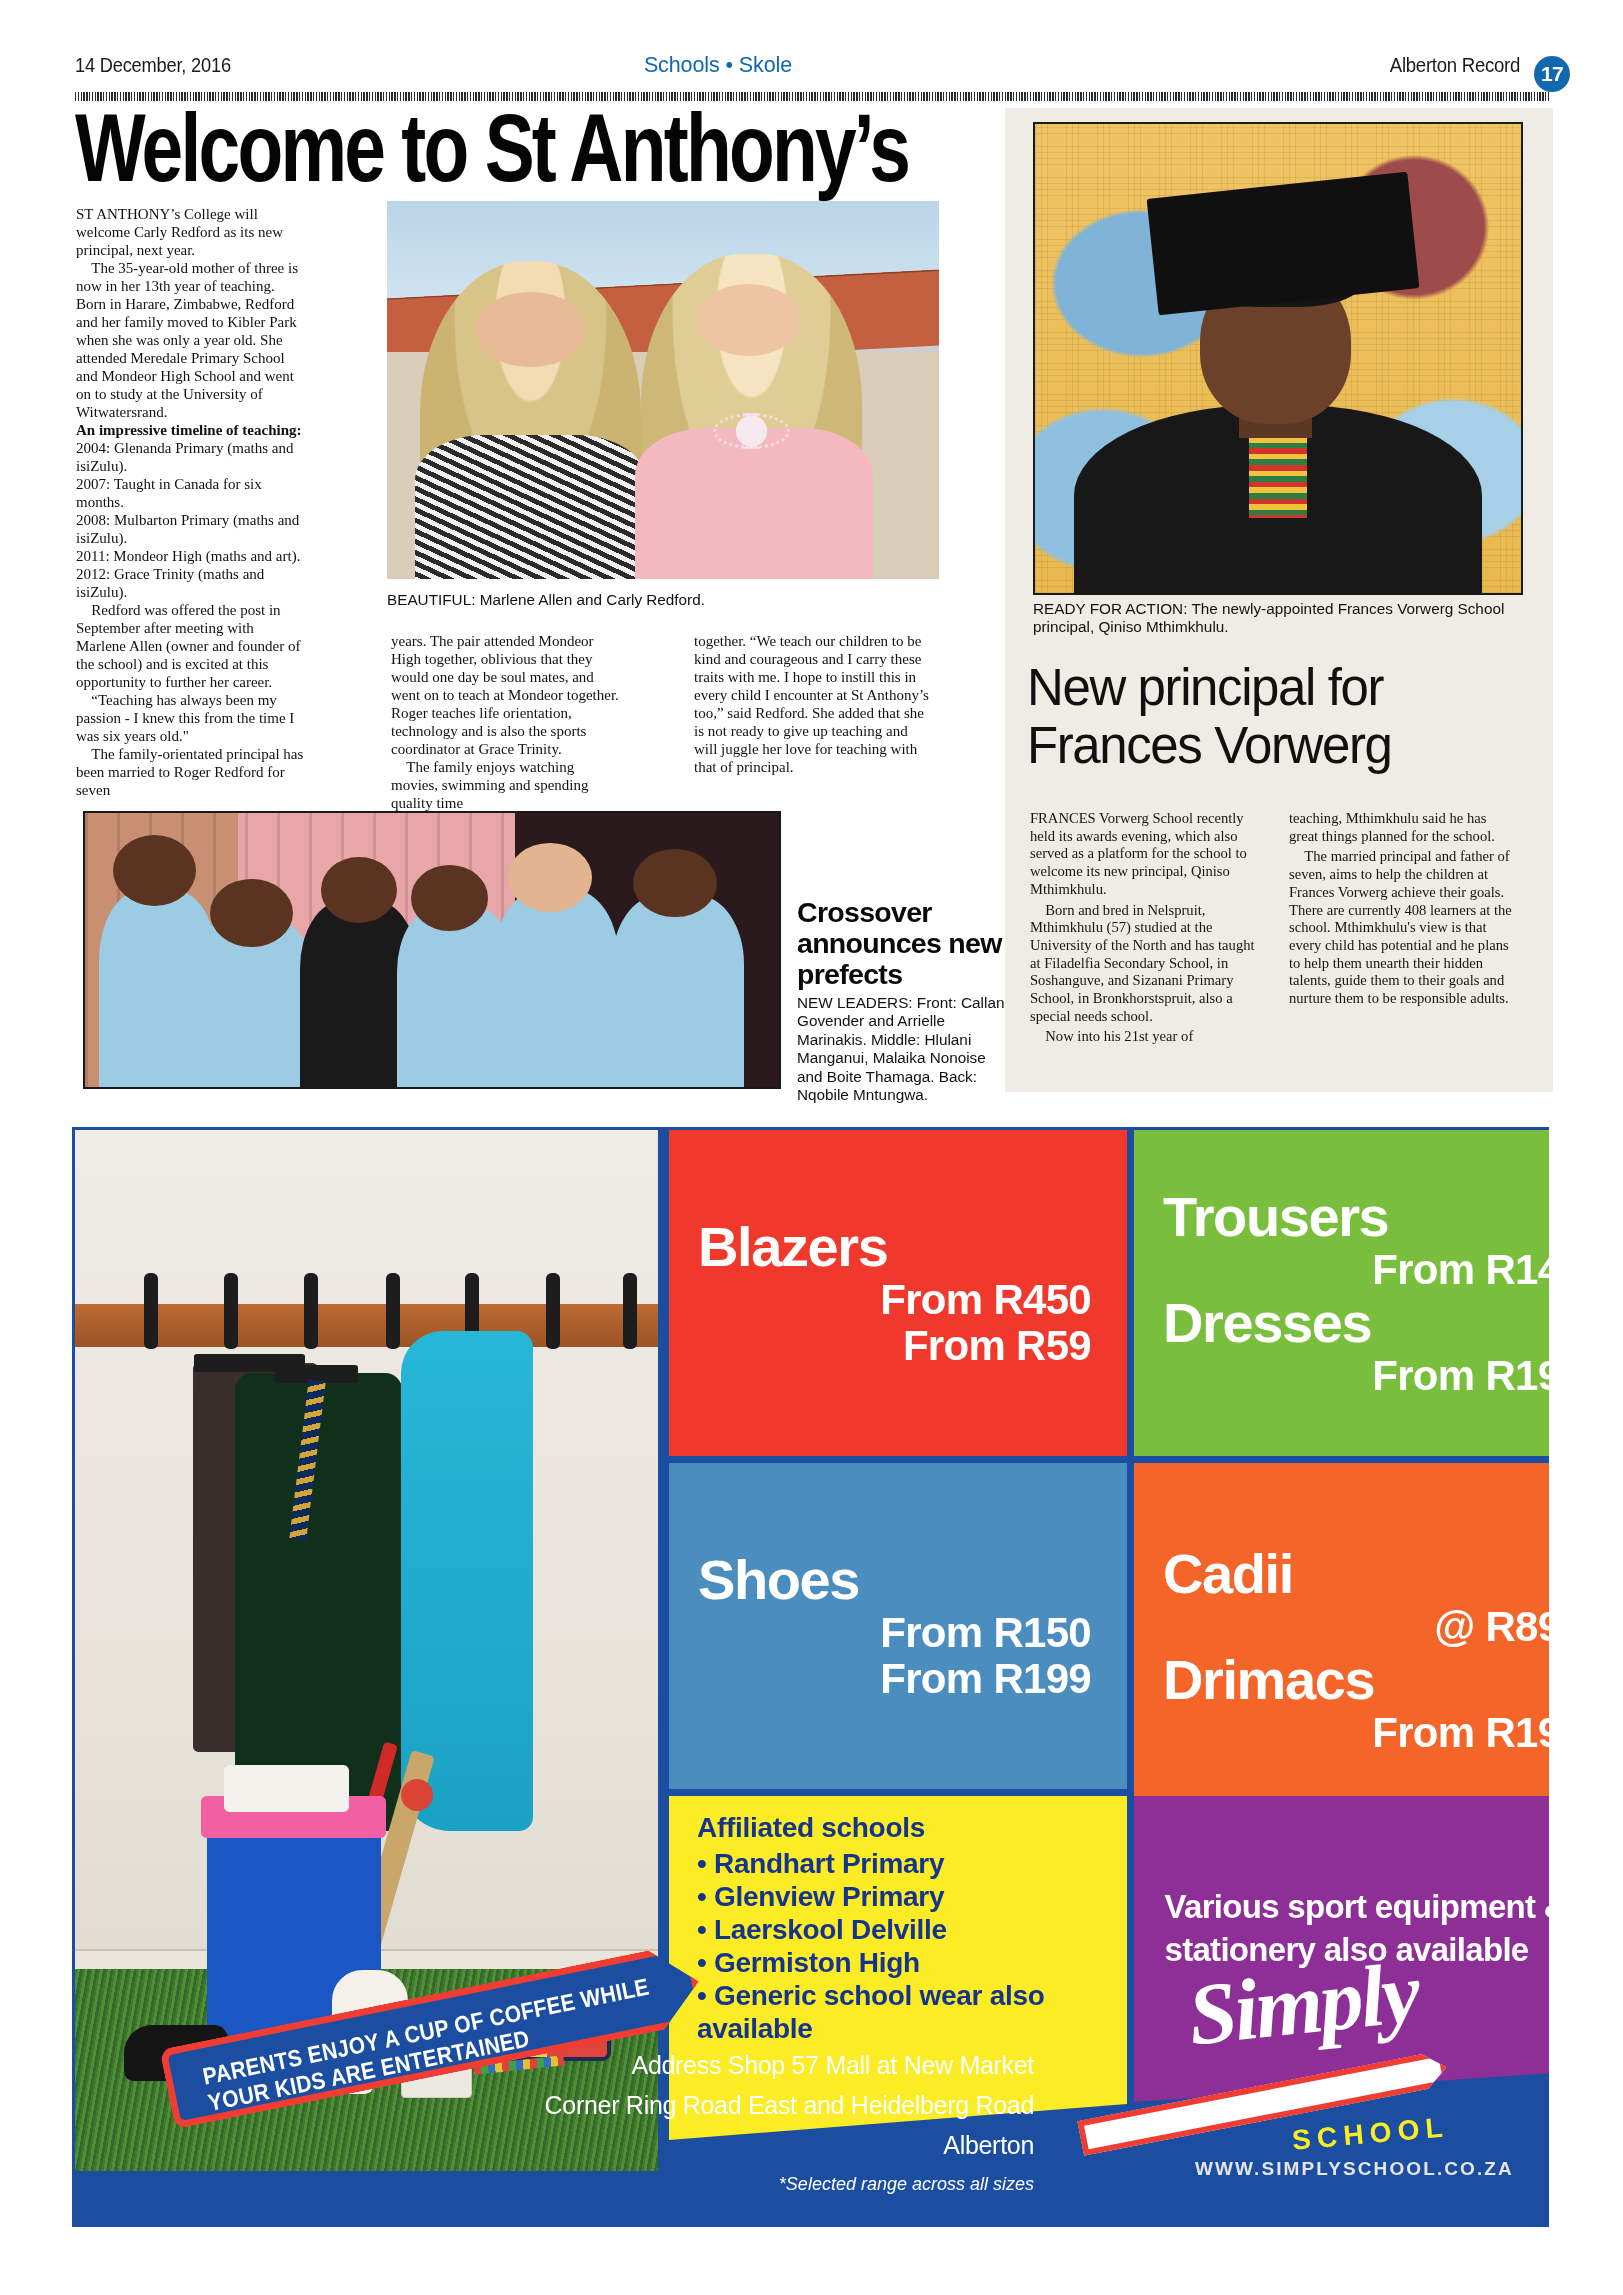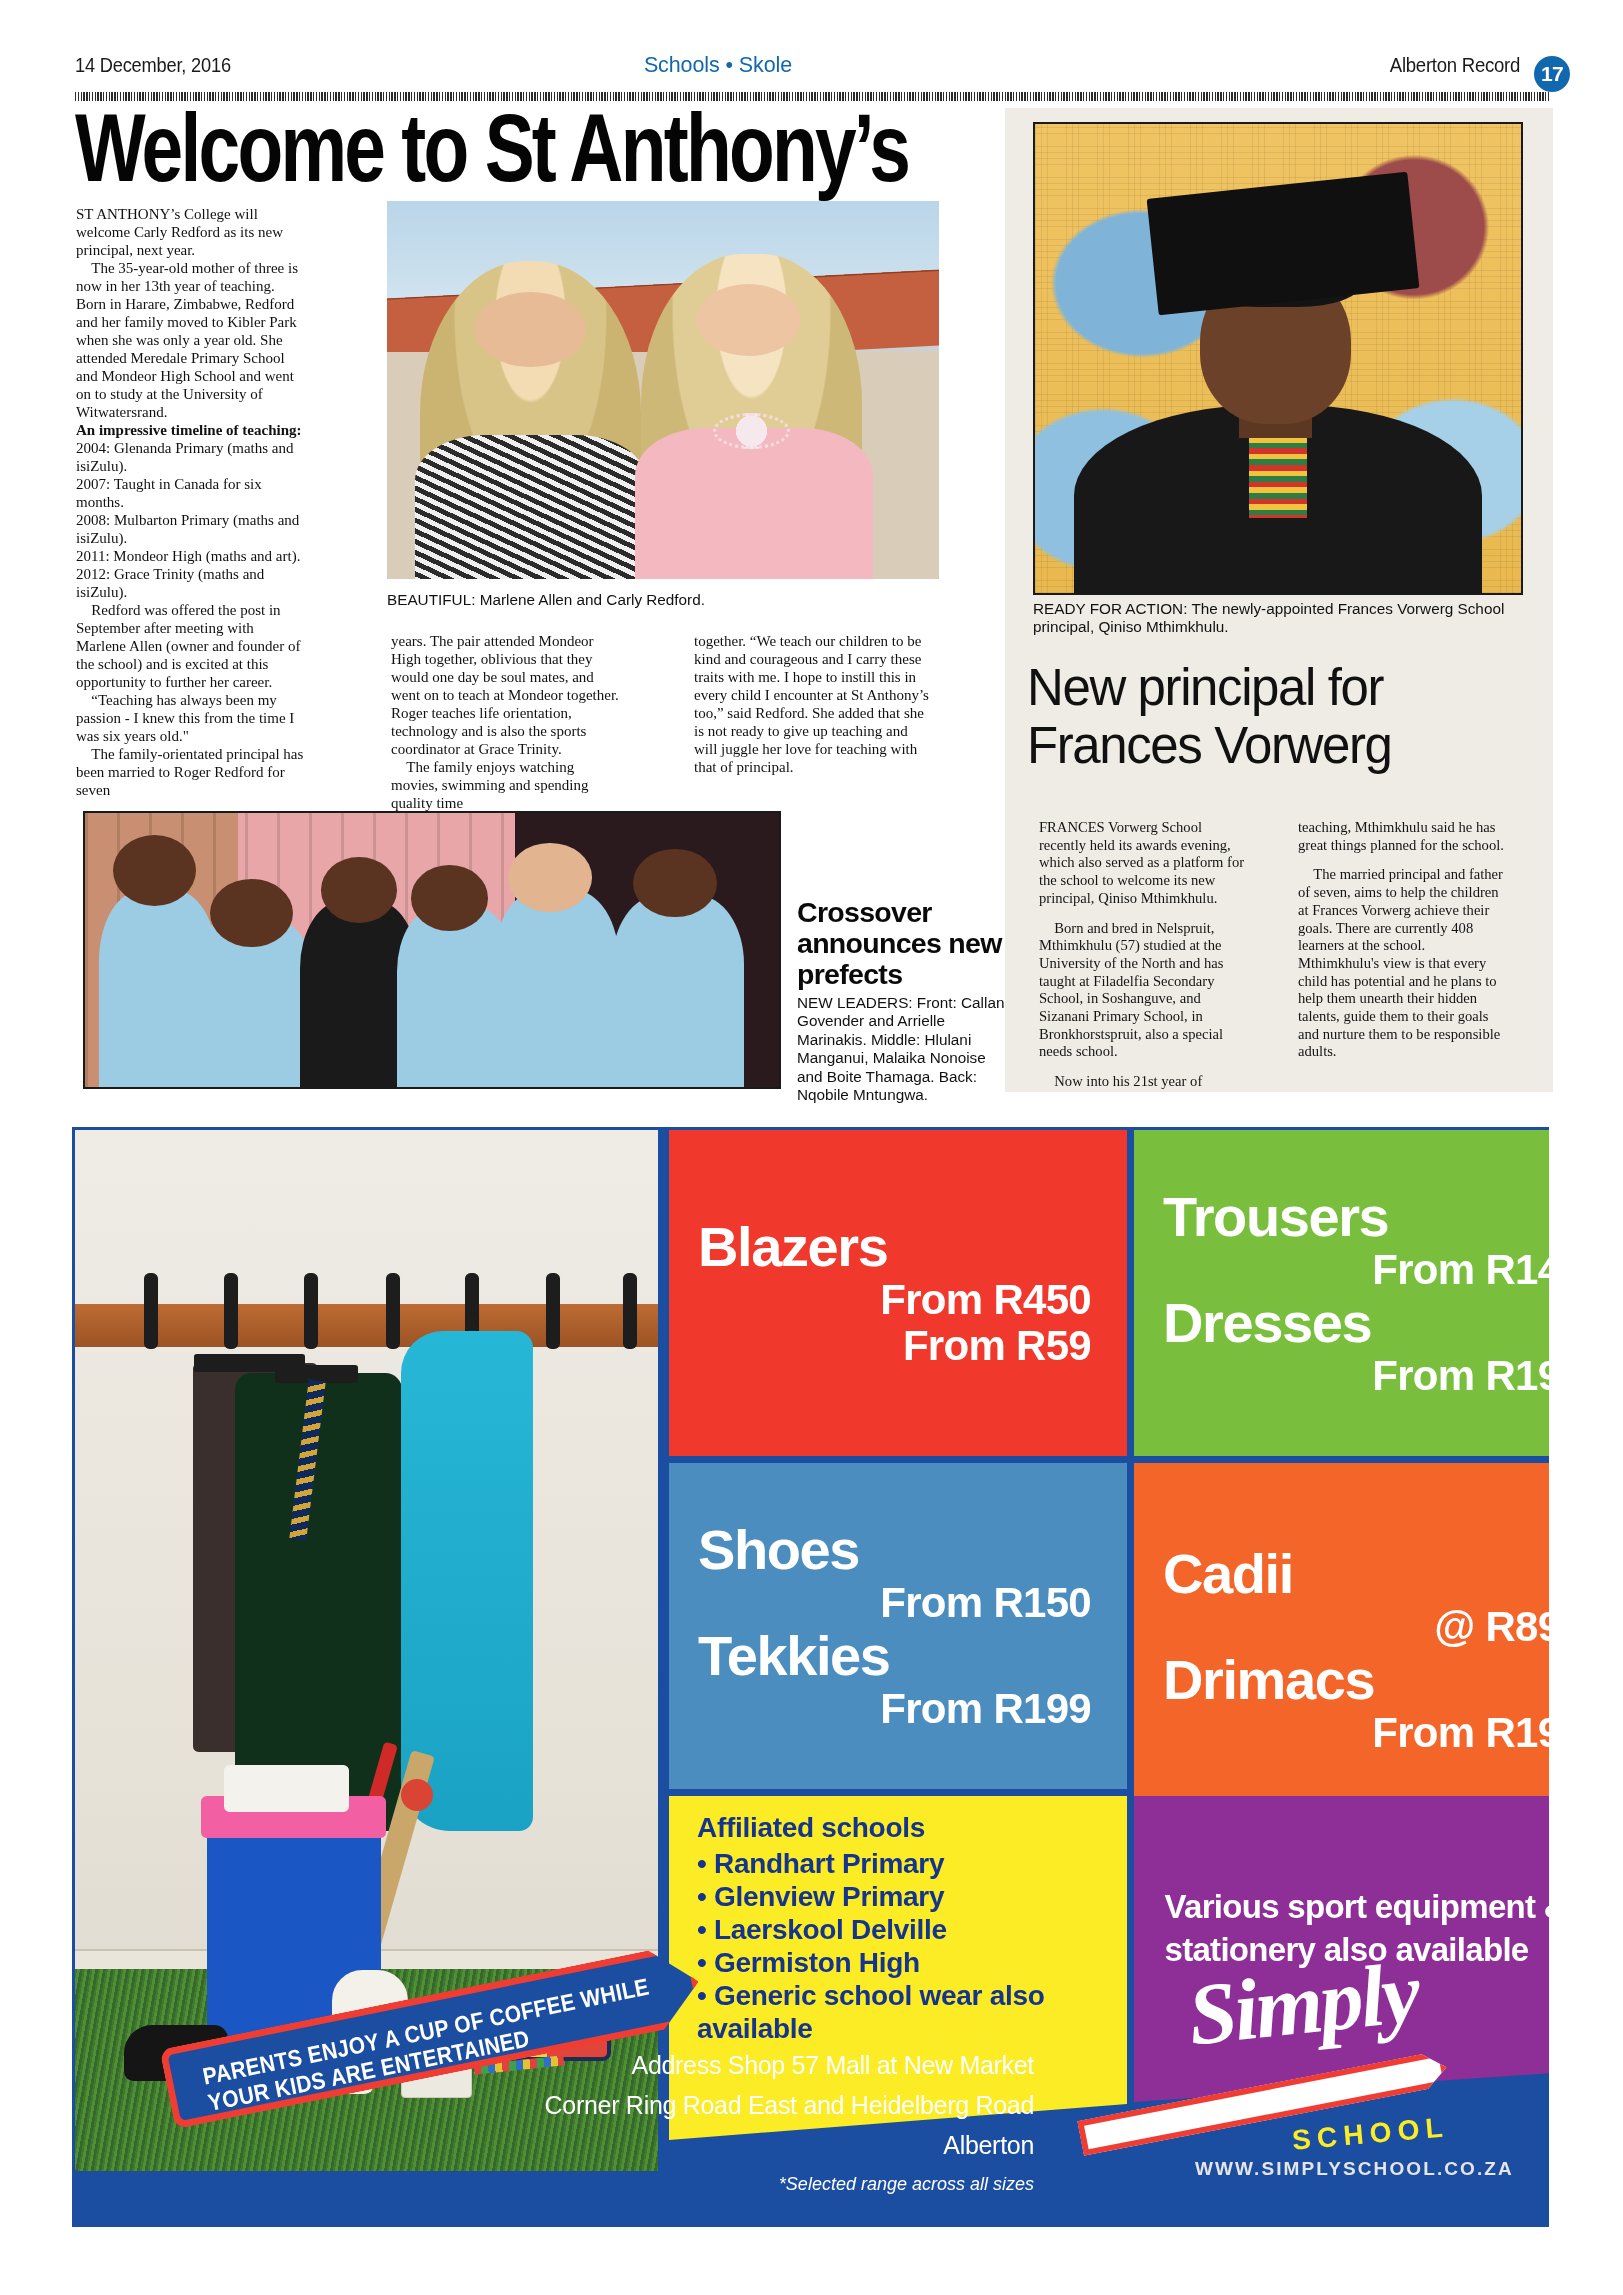--- a/index.html
+++ b/index.html
@@ -90,21 +90,21 @@
   #crossover-cap{position:absolute;left:797px;top:994px;width:217px;
      font-family:"Liberation Sans",sans-serif;font-size:15.3px;line-height:18.4px;color:#111;}
 
   
   .right-panel{position:absolute;left:1005px;top:108px;width:548px;height:984px;background:#eeece4;}
 
   #vorwerg-head{position:absolute;left:1027px;top:659px;width:514px;
      font-family:"Liberation Sans",sans-serif;font-weight:normal;font-size:51px;line-height:58px;
      color:#111;letter-spacing:-1.4px;}
   .vcol{position:absolute;font-family:"Liberation Serif",serif;font-size:14.6px;line-height:17.7px;color:#141414;}
-  .vcol p{margin:12px;}
+  .vcol p{margin:3px;}
   .vcol p.ind{text-indent:15.3px;}
   #vcol1{left:1027px;top:807px;width:236px;}
   #vcol2{left:1286px;top:807px;width:236px;}
 
   
   .ad{position:absolute;left:72px;top:1127px;width:1477px;height:1100px;background:#1b4ea0;overflow:hidden;}
 
   .ad-photo{position:absolute;left:2.8px;top:2.8px;width:583px;height:1041px;overflow:hidden;background:#efece5;}
   .ad-photo .wall{position:absolute;inset:0;background:linear-gradient(#efece6,#e6e2d8 60%,#ddd8cc);}
   .ad-photo .rail{position:absolute;left:0;top:174px;width:100%;height:43px;
@@ -318,21 +318,20 @@
   <div class="adblock" id="blk-green">
     <div class="big">Trousers</div>
     <div class="price">From R140</div>
     <div class="big">Dresses</div>
     <div class="price">From R199</div>
   </div>
 
   <div class="adblock" id="blk-blue">
     <div class="big">Shoes</div>
     <div class="price">From R150</div>
-    <div class="big">Tekkies</div>
     <div class="price">From R199</div>
   </div>
 
   <div class="adblock" id="blk-orange">
     <div class="big">Cadii</div>
     <div class="price">@ R899</div>
     <div class="big">Drimacs</div>
     <div class="price">From R199</div>
   </div>
 

